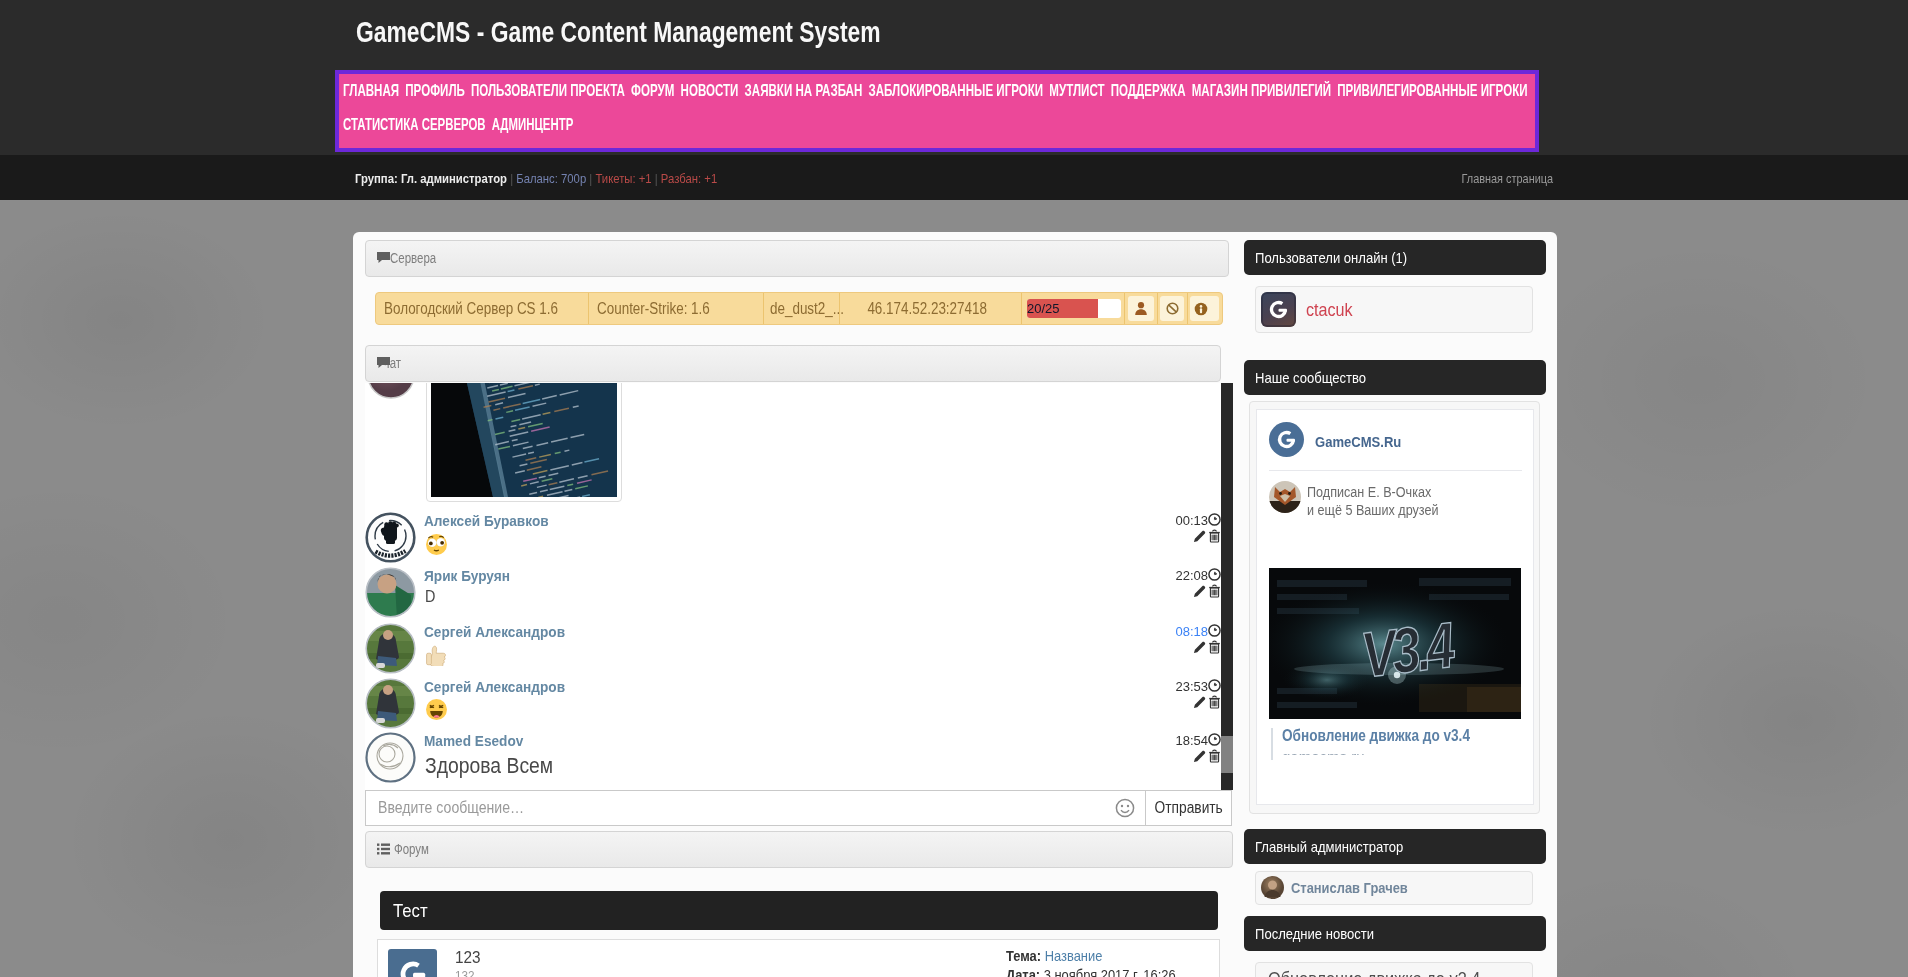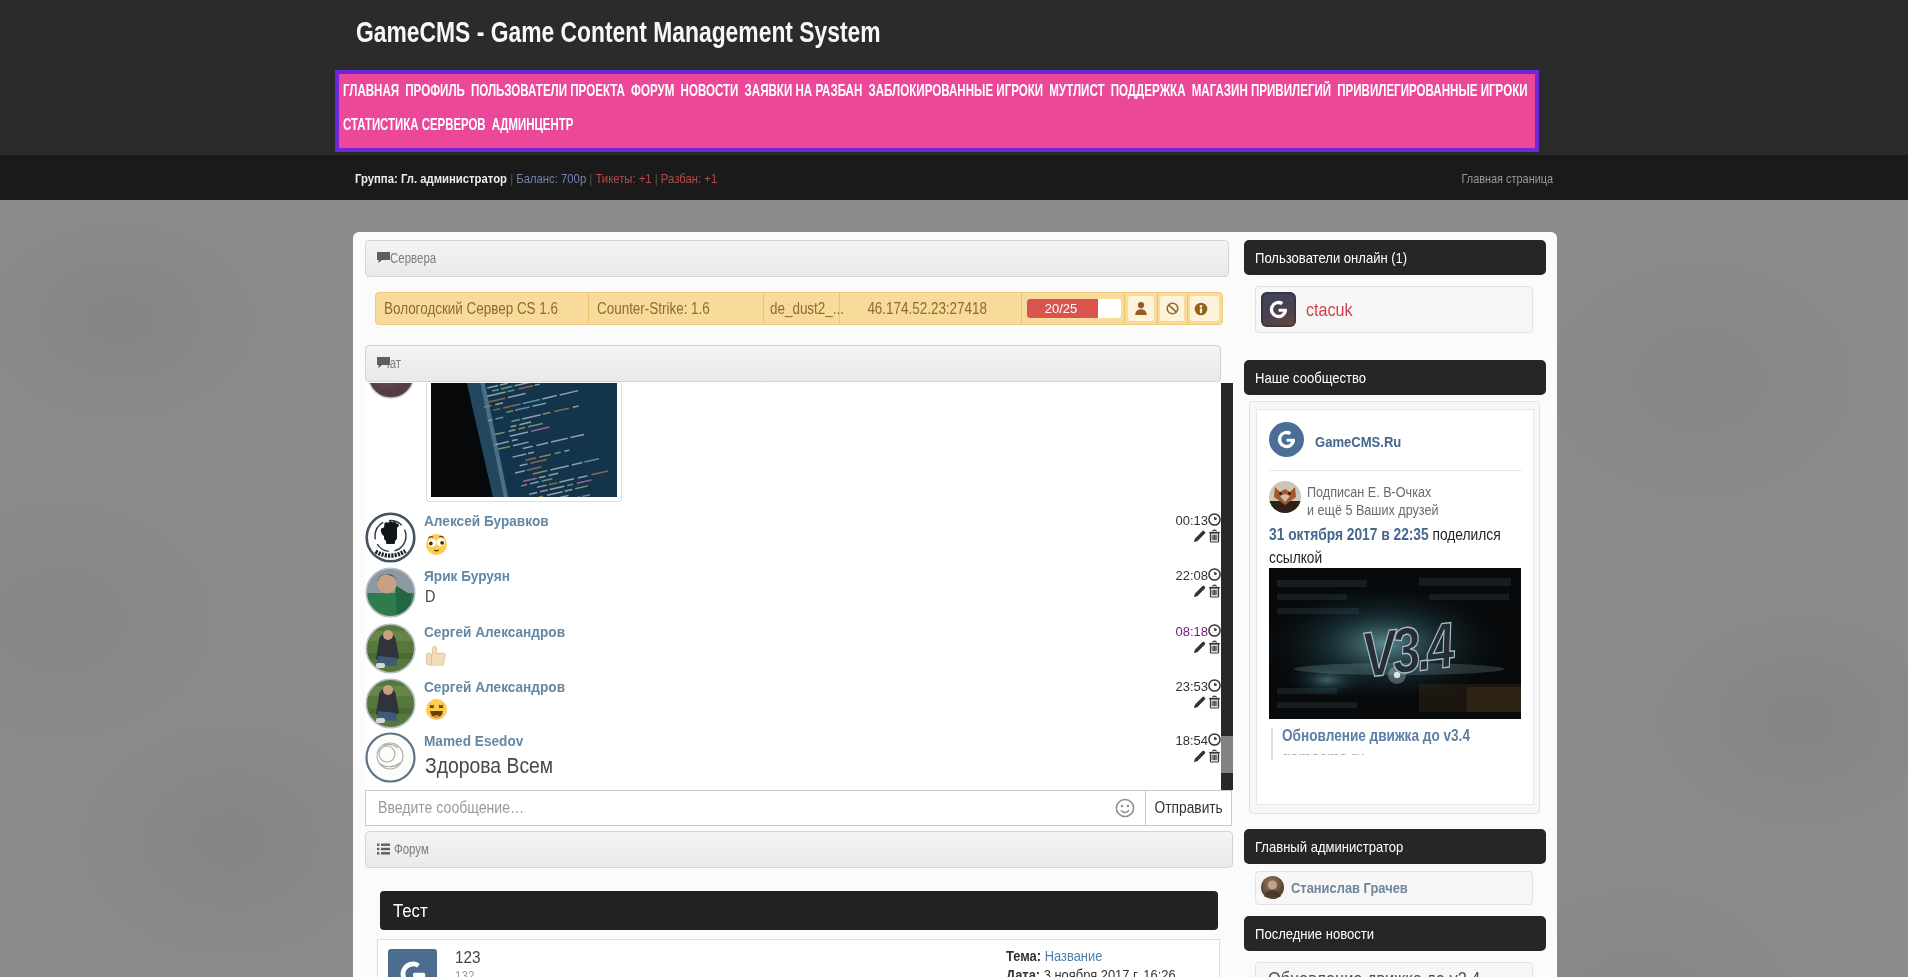--- a/index.html
+++ b/index.html
@@ -118,21 +118,21 @@
 <div class="abs" id="srow" style="left:375px;top:292px;width:846px;height:31px;background:#f8db9b;border:1px solid #eec97e;border-radius:4px;font-size:16px;color:#8d6c32;line-height:31px">
  <div class="abs" style="left:8px;top:0"><span class="cx" style="transform:scaleX(0.84)">Вологодский Сервер CS 1.6</span></div>
  <div class="abs" style="left:212px;top:0;width:1px;height:31px;background:#ecc46f"></div>
  <div class="abs" style="left:221px;top:0"><span class="cx" style="transform:scaleX(0.84)">Counter-Strike: 1.6</span></div>
  <div class="abs" style="left:387px;top:0;width:1px;height:31px;background:#ecc46f"></div>
  <div class="abs" style="left:394px;top:0"><span class="cx" style="transform:scaleX(0.84)">de_dust2_...</span></div>
  <div class="abs" style="left:463px;top:0;width:1px;height:31px;background:#ecc46f"></div>
  <div class="abs" style="left:464px;top:0;width:174px;text-align:center"><span class="cx" style="transform-origin:50% 50%;transform:scaleX(0.84)">46.174.52.23:27418</span></div>
  <div class="abs" style="left:645px;top:0;width:1px;height:31px;background:#ecc46f"></div>
  <div class="abs" style="left:651px;top:6px;width:94px;height:19px;background:#fff;border-radius:3px;overflow:hidden">
-   <div class="abs" style="left:0;top:0;width:71px;height:19px;background:#d9534f;color:#ffffff;font-size:13px;line-height:19px;text-align:center"><span style="margin-right:3px">20/25</span></div>
+   <div class="abs" style="left:0;top:0;width:71px;height:19px;background:#d9534f;color:#0f172a;font-size:13px;line-height:19px;text-align:left"><span style="margin-right:3px">20/25</span></div>
  </div>
  <div class="abs" style="left:748px;top:0;width:1px;height:31px;background:#ecc46f"></div>
  <div class="abs" style="left:781px;top:0;width:1px;height:31px;background:#ecc46f"></div>
  <div class="abs" style="left:811px;top:0;width:1px;height:31px;background:#ecc46f"></div>
  <div class="abs" style="left:752px;top:3px;width:26px;height:25px;background:#fcf3da;border-radius:3px"></div>
  <div class="abs" style="left:784px;top:3px;width:24px;height:25px;background:#fcf3da;border-radius:3px"></div>
  <div class="abs" style="left:814px;top:3px;width:29px;height:25px;background:#fcf3da;border-radius:3px"></div>
  <svg class="abs" style="left:758px;top:8px" width="14" height="15" viewBox="0 0 14 15">
       <circle cx="7" cy="4.2" r="3.1" fill="#9c5a22"></circle>
       <path d="M1.2 14c0-3.6 2.7-5.7 5.8-5.7s5.8 2.1 5.8 5.7z" fill="#9c5a22"></path>
@@ -356,21 +356,21 @@
         <path d="M13 33l18 2 1 8-20-1z" fill="#3d5a7a"></path>
         <circle cx="23" cy="12" r="5" fill="#c7a183"></circle>
         <rect x="11" y="40" width="9" height="5" rx="2" fill="#d8d8d8"></rect>
       </g>
       <circle cx="25.5" cy="25.5" r="24.3" fill="none" stroke="#b9bfc6" stroke-width="1.6"></circle>
     </svg>
  <div class="abs" style="left:59px;top:240px;font-size:15.5px;font-weight:bold;color:#6488a3"><span class="cx" style="transform:scaleX(0.88)">Сергей Александров</span></div>
  <svg class="abs" style="left:60px;top:260px" width="23" height="23">
       <use href="#e-thumb"></use>
     </svg>
- <div class="abs" style="right:25px;top:241px;font-size:13px;color:#701a75">08:18</div>
+ <div class="abs" style="right:25px;top:241px;font-size:13px;color:#3b82f6">08:18</div>
  <svg class="abs" style="right:12px;top:241px" width="13" height="13">
       <use href="#i-clock"></use>
     </svg>
  <svg class="abs" style="right:27px;top:258px" width="13" height="13">
       <use href="#i-pencil"></use>
     </svg>
  <svg class="abs" style="right:12px;top:257px" width="13" height="14">
       <use href="#i-trash"></use>
     </svg>
 
@@ -480,21 +480,20 @@
       <g clip-path="url(#cfox)">
         <rect width="32" height="32" fill="#cdc5b8"></rect>
         <path d="M0 20h32v12H0z" fill="#2c2218"></path>
         <path d="M6 6l5 5 5-3 5 3 5-5 1 10-11 8-11-8z" fill="#a4572a"></path>
         <path d="M11 15l5 6 5-6-5-2z" fill="#cdbfa8"></path>
         <circle cx="11.5" cy="12.5" r="1.4" fill="#221a12"></circle>
         <circle cx="20.5" cy="12.5" r="1.4" fill="#221a12"></circle>
       </g>
     </svg>
  <div class="abs" style="left:50px;top:73px;font-size:14px;color:#6a6a6a;line-height:18px"><span class="cx9">Подписан Е. В-Очках</span><br><span class="cx9">и ещё 5 Ваших друзей</span></div>
- <div class="abs" style="left:12px;top:113px;font-size:16px;color:#222;line-height:23px"><span class="cx" style="transform:scaleX(0.86)"><b style="color:#45668e">31 октября 2017 в 22:35</b> поделился</span><br><span class="cx" style="transform:scaleX(0.86)">ссылкой</span></div>
  <svg class="abs" style="left:12px;top:158px" width="252" height="151" viewBox="0 0 252 151">
   <defs>
    <radialGradient id="glow" cx="50%" cy="50%">
           <stop offset="0%" stop-color="#8fd8e0" stop-opacity="0.62"></stop>
           <stop offset="45%" stop-color="#35707c" stop-opacity="0.34"></stop>
           <stop offset="100%" stop-color="#0a1214" stop-opacity="0"></stop>
         </radialGradient>
    <linearGradient id="metal" x1="0" y1="0" x2="0" y2="1">
           <stop offset="0%" stop-color="#e9edef"></stop>
           <stop offset="45%" stop-color="#9aa4ab"></stop>

